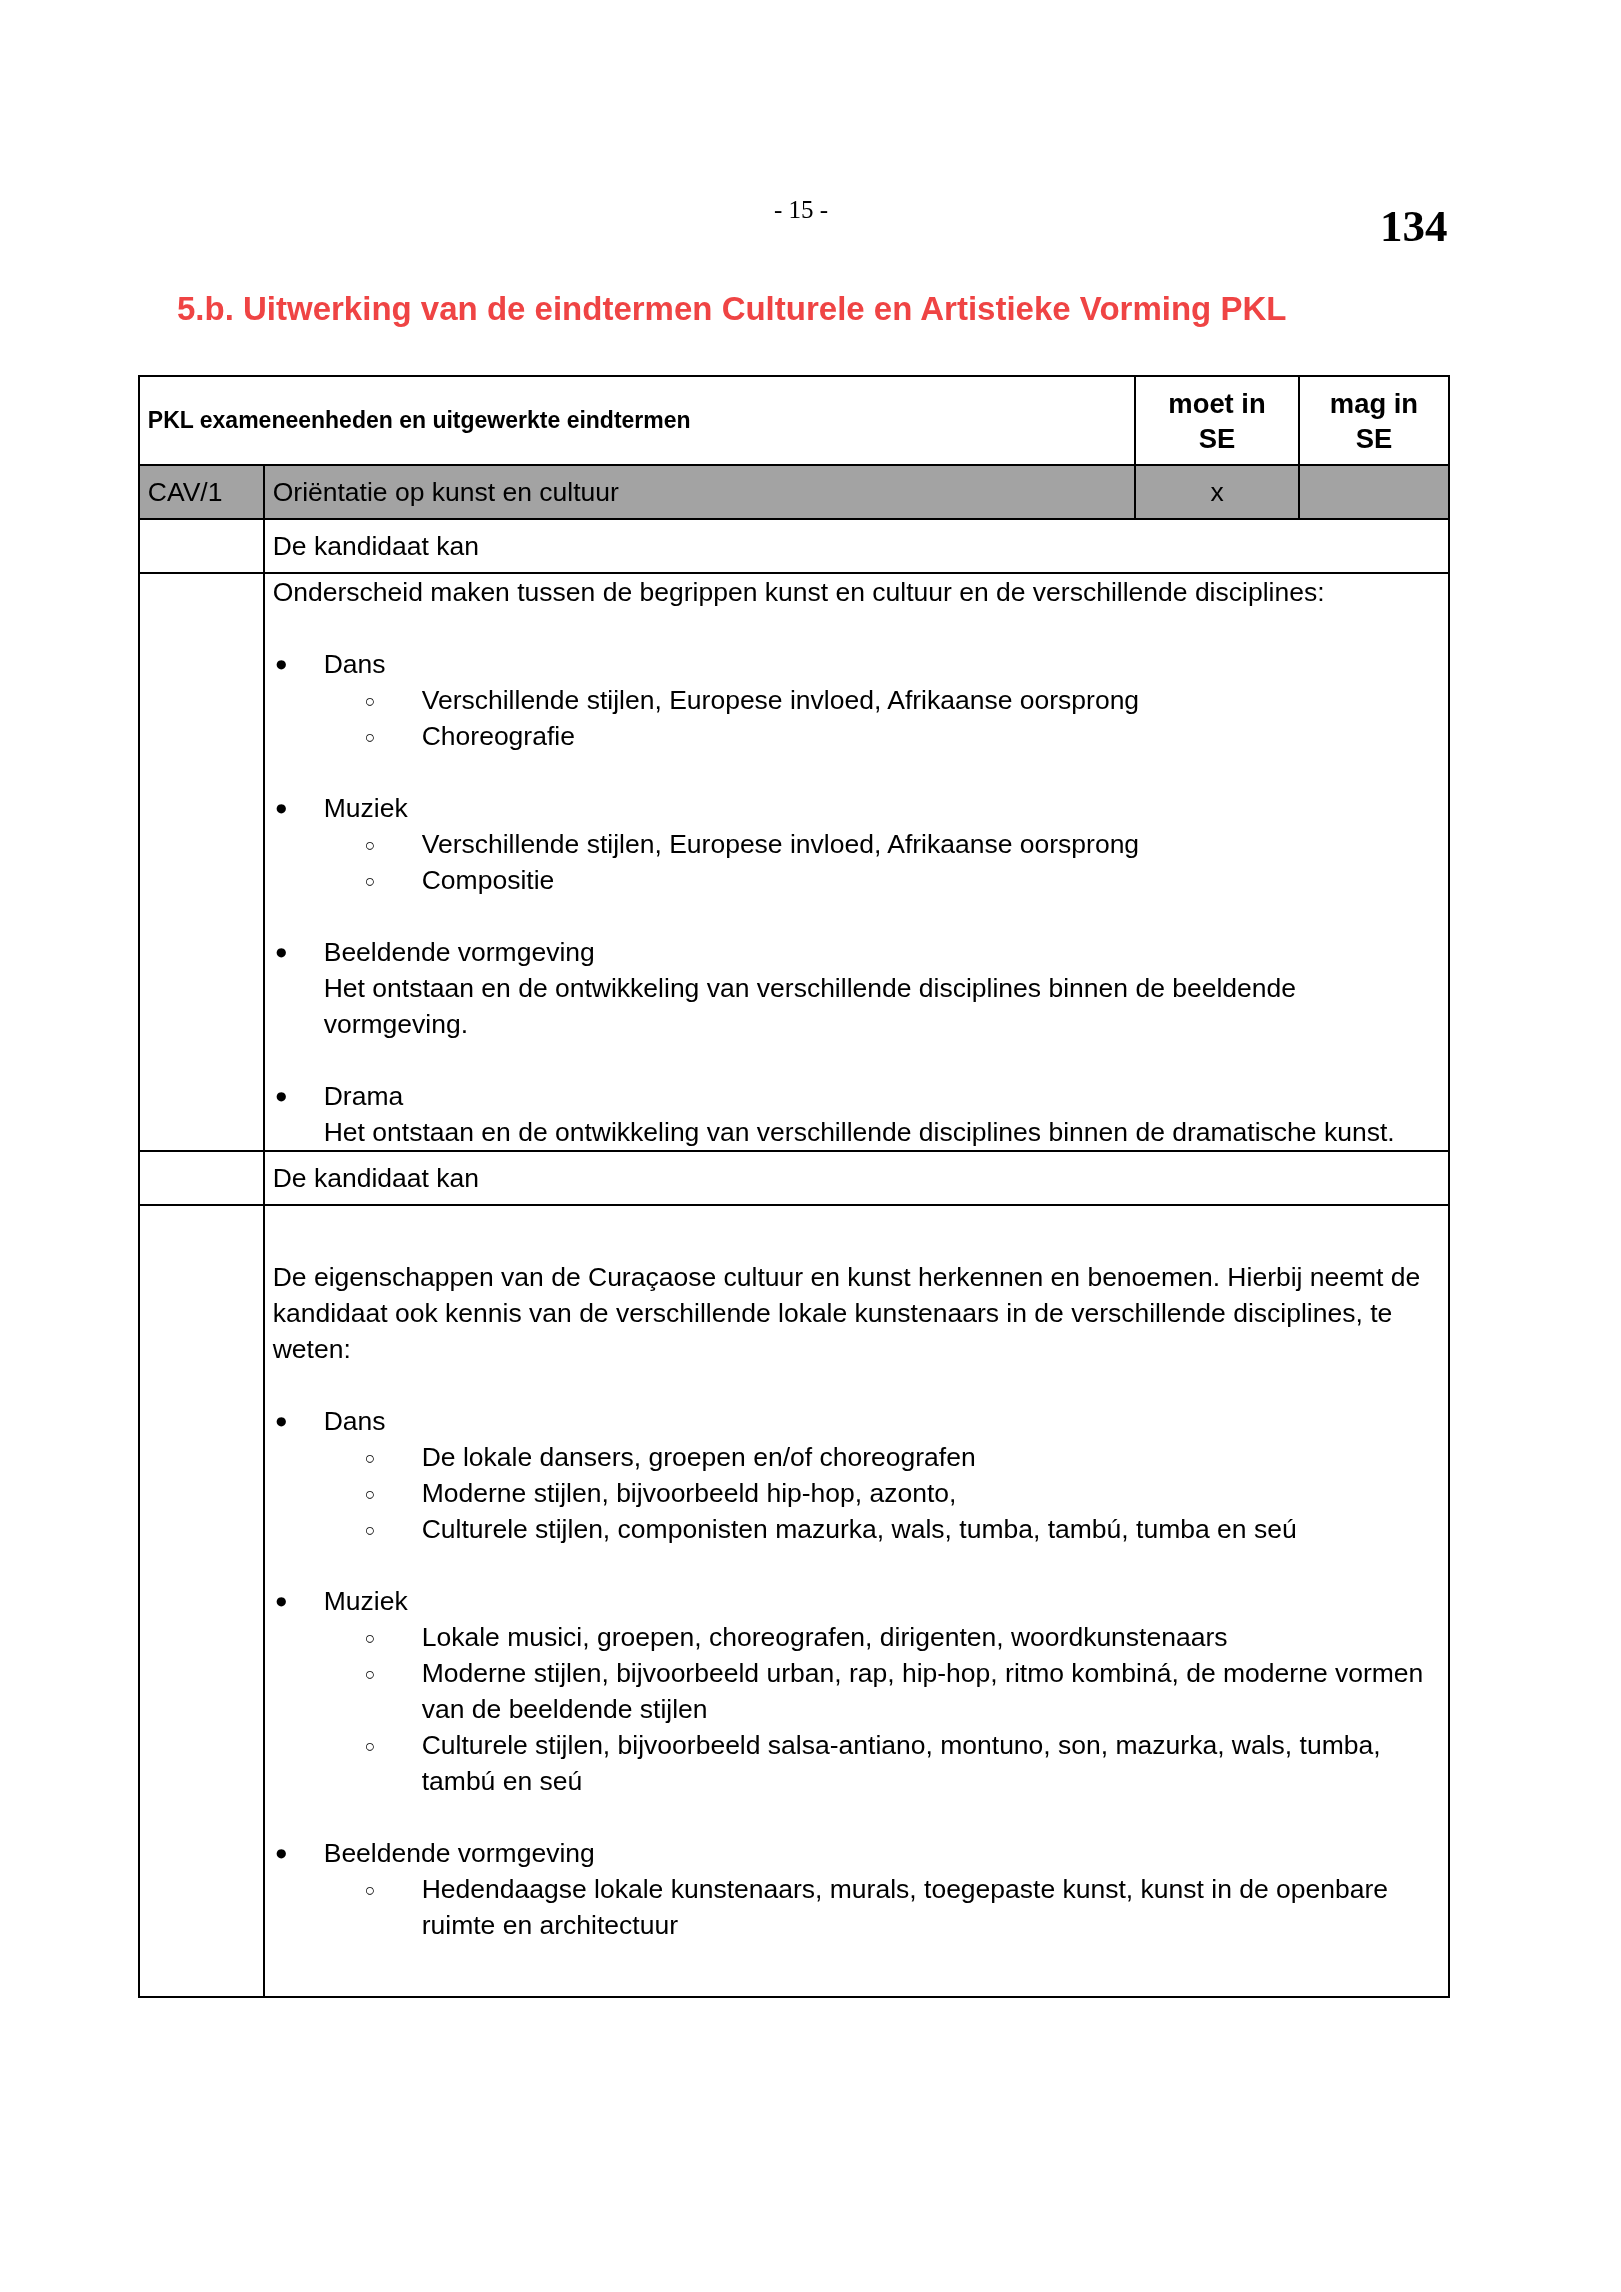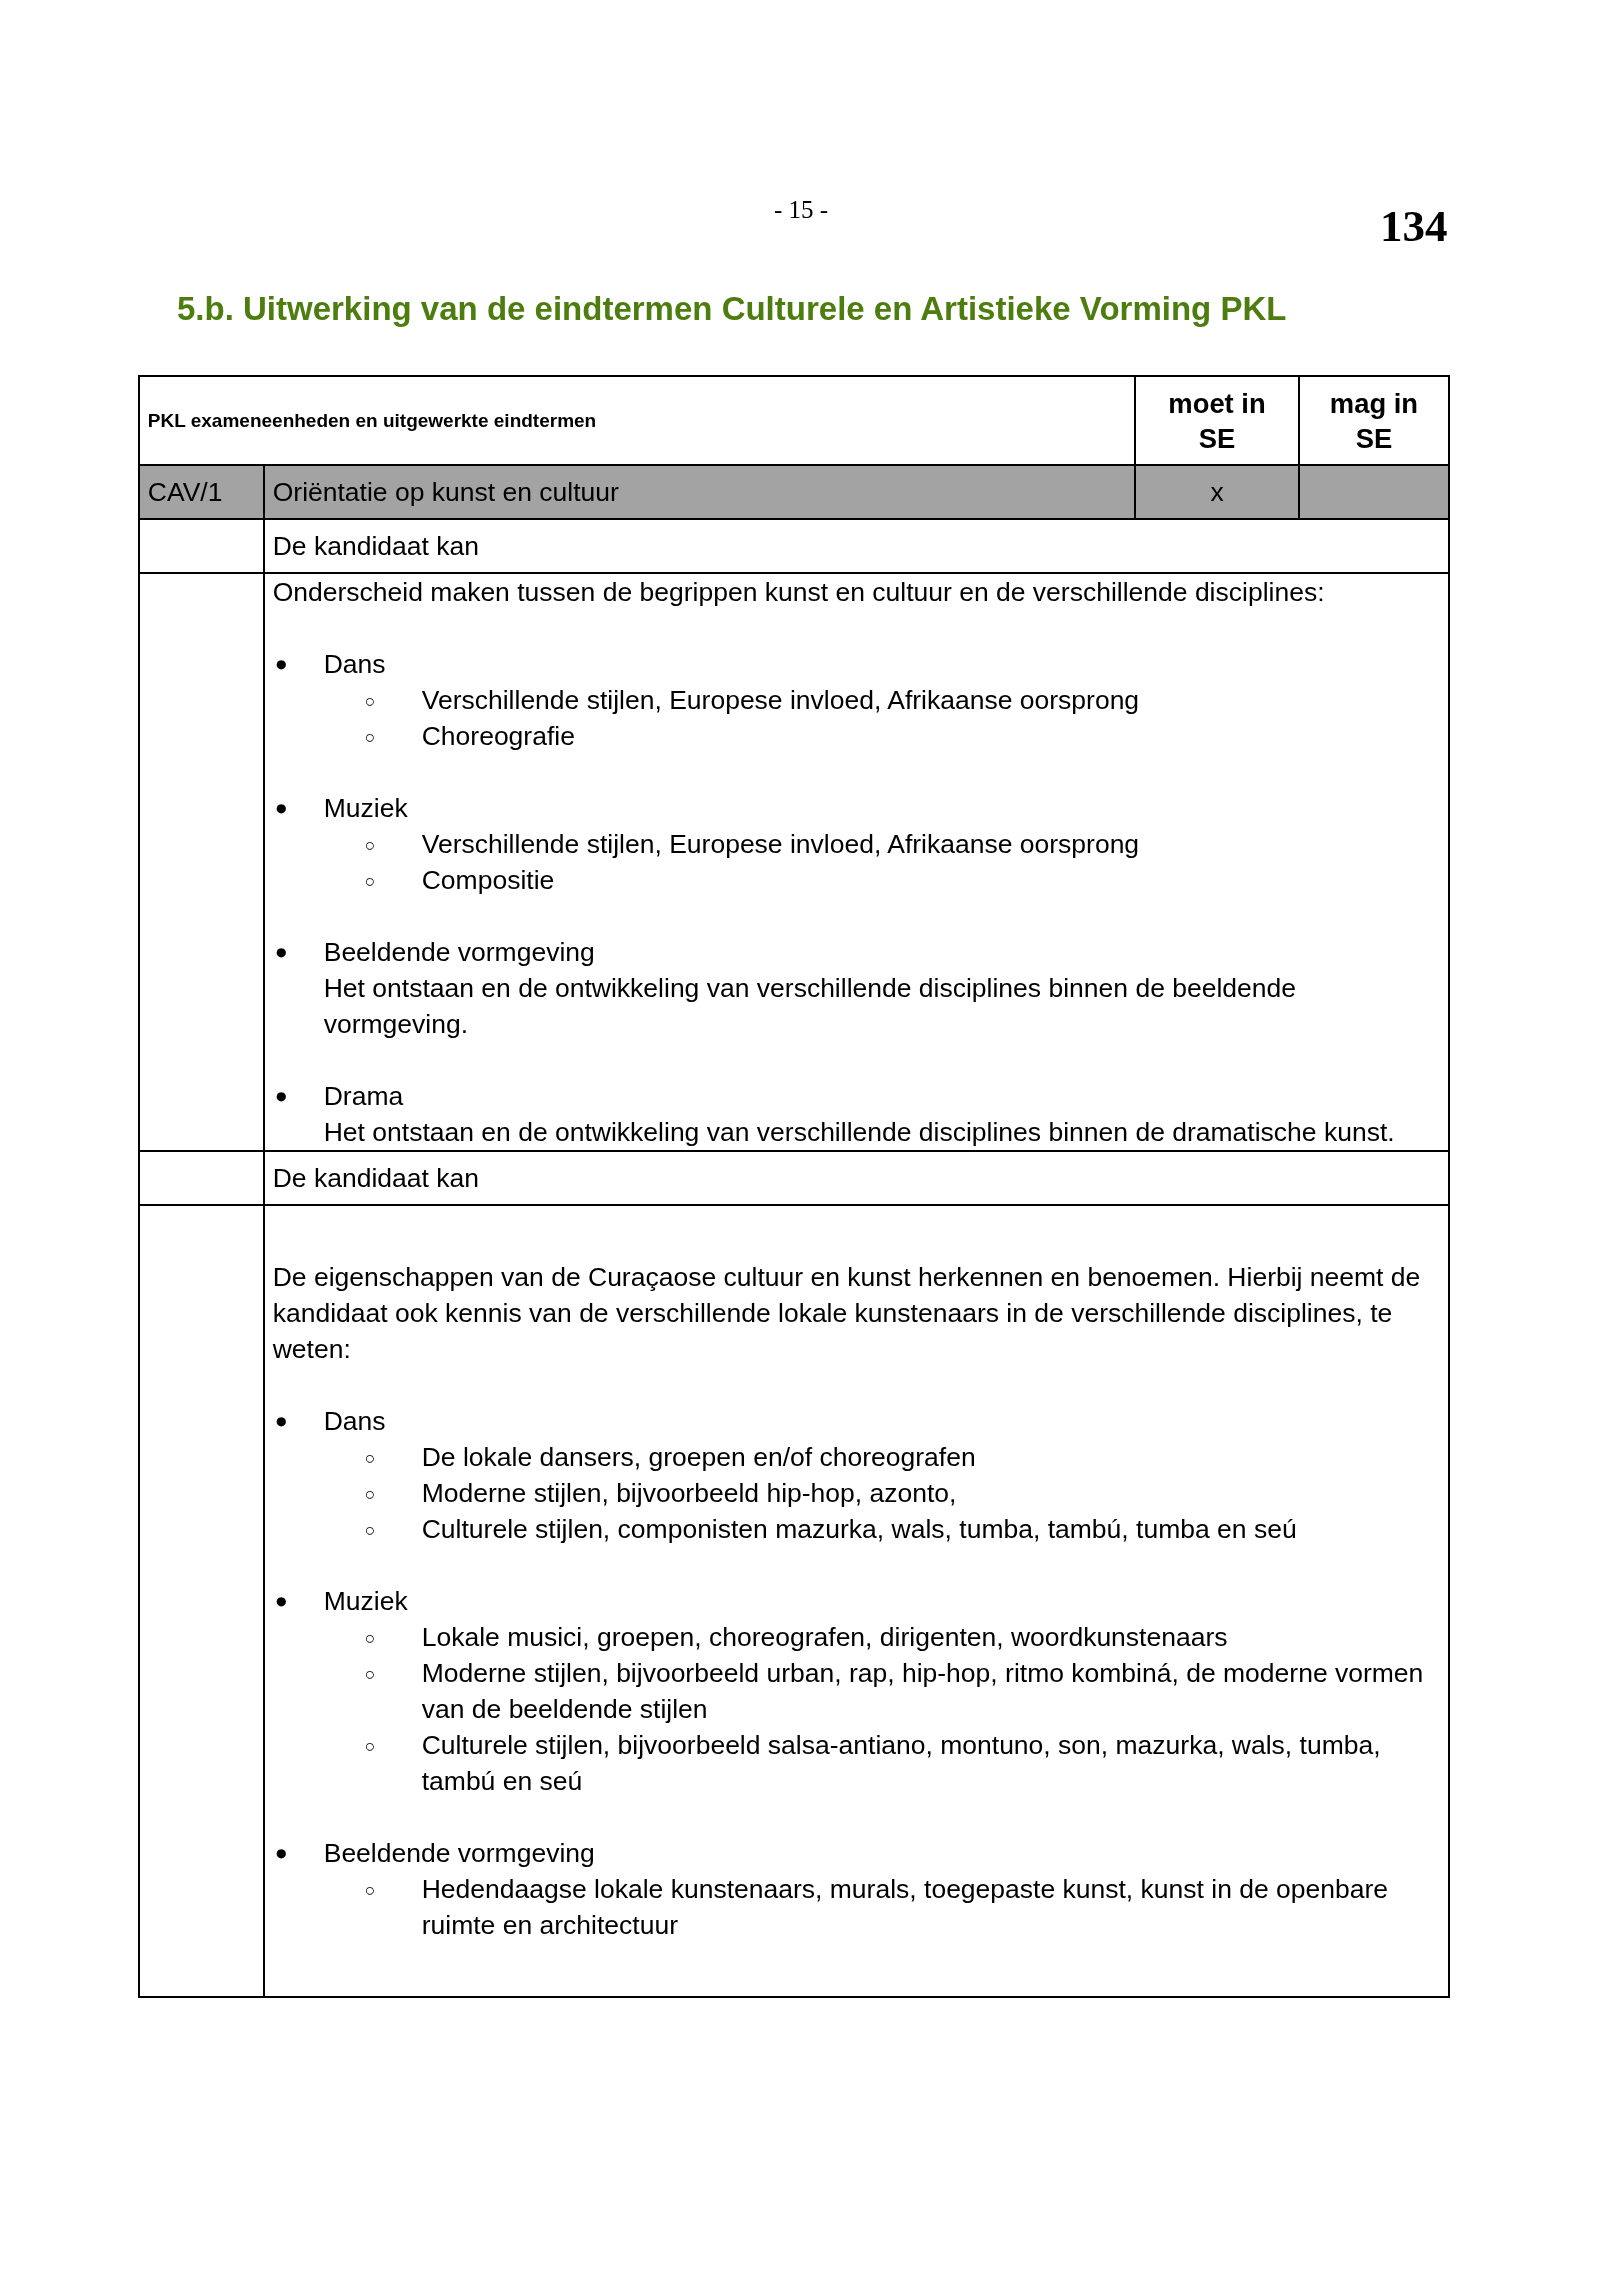--- a/index.html
+++ b/index.html
@@ -3,29 +3,29 @@
 <meta charset="utf-8">
 <style>
   html, body { margin: 0; padding: 0; background: #ffffff; }
   body { width: 1621px; height: 2293px; position: relative; overflow: hidden;
          font-family: "Liberation Sans", sans-serif; color: #000; }
   .page-num { position: absolute; top: 196px; left: 774px;
               font-family: "Liberation Serif", serif; font-size: 25px; }
   .page-total { position: absolute; top: 200px; left: 1380px;
                 font-family: "Liberation Serif", serif; font-size: 45px; font-weight: bold; }
   .heading { position: absolute; top: 290px; left: 177px; margin: 0;
-             font-size: 33px; font-weight: bold; color: #4d7c0f; white-space: nowrap; }
+             font-size: 33px; font-weight: bold; color: #ef4444; white-space: nowrap; }
   table.grid { position: absolute; top: 375px; left: 138px; width: 1312px;
                border-collapse: collapse; table-layout: fixed; font-size: 26.5px; }
   table.grid td, table.grid th { border: 2px solid #000; padding: 0 7.8px; vertical-align: middle;
                text-align: left; font-weight: normal; }
   table.grid th { font-weight: bold; }
   .c1 { width: 119px; } .c2 { width: 830px; } .c3 { width: 156px; } .c4 { width: 143px; }
   .hdr-row td, .hdr-row th { height: 87px; }
-  .hdr-main { font-size: 19px; }
+  .hdr-main { font-size: 23px; }
   .hdr-col { text-align: center !important; font-size: 27.4px; line-height: 35px; }
   .unit-row td { height: 52px; background: #a3a3a3; }
   .unit-row .mark { text-align: center; }
   .intro-row td { height: 52px; }
   .content td { vertical-align: top; padding-top: 13.7px; padding-bottom: 9.8px; line-height: 36px; }
   .content .lead { margin: 0 0 36px 0; }
   ul.lvl1 { list-style: none; margin: 0; padding: 0; }
   ul.lvl1 > li { position: relative; padding-left: 51px; margin-bottom: 36px; }
   ul.lvl1 > li:last-child { margin-bottom: 0; }
   .b1 { position: absolute; left: 2px; top: 0; font-size: 21.6px; }

